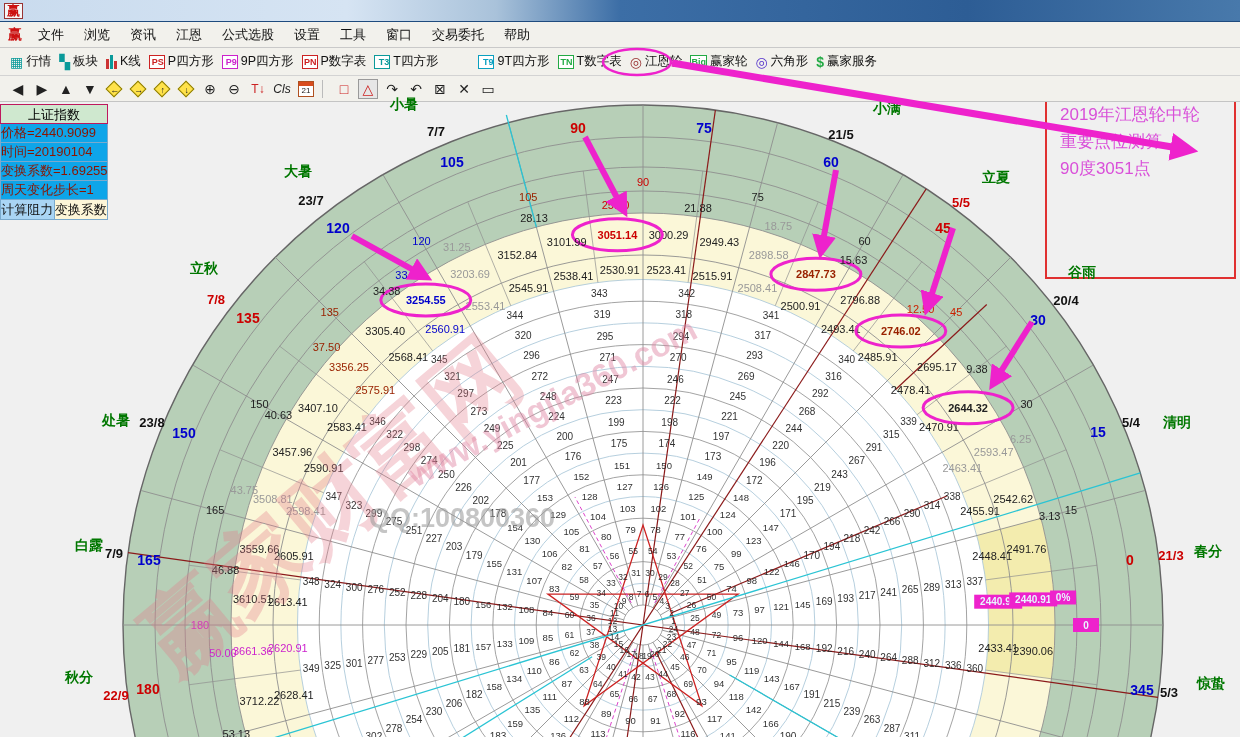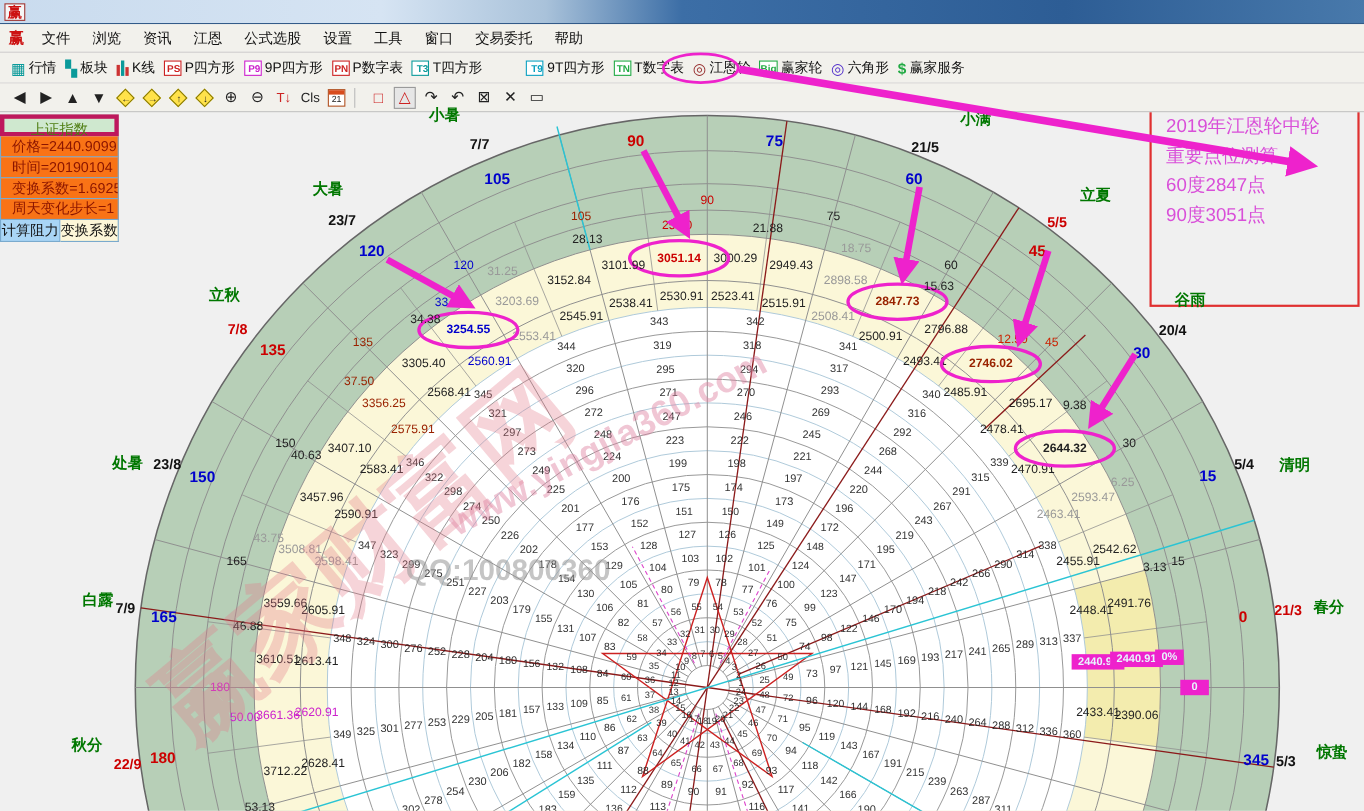--- a/index.html
+++ b/index.html
@@ -30,26 +30,26 @@
     transform:rotate(45deg); display:inline-block; }
   .diamond b { position:absolute; left:0; top:-1px; width:12px; height:12px; transform:rotate(-45deg);
     font-size:9px; font-weight:bold; color:#222; text-align:center; line-height:12px; }
   .cal { position:relative; width:16px; height:16px; border:1px solid #b05020; background:#fff;
     font-size:8px; text-align:center; line-height:18px; color:#222; }
   .cal::before { content:""; position:absolute; top:0; left:0; right:0; height:4px; background:#d84c1e; }
   .tool-active { border:1px solid #9a9a9a; background:#e6e6e6; }
   .red-glyph { color:#cc2222; }
   #chartbg { position:absolute; left:0; top:102px; width:1240px; height:635px; background:#f0f0f0; z-index:0; }
   #leftpanel { position:absolute; left:0; top:104px; width:108px; z-index:35; font-size:13px; }
-  #leftpanel .hdr { height:20px; background:#cfe8cf; border:4px solid #be185d; color:#4d7c0f;
+  #leftpanel .hdr { height:20px; background:#cfe8cf; border:1px solid #be185d; color:#000000;
     text-align:center; line-height:19px; }
-  #leftpanel .row { height:19px; background:#f97316; border:1px solid #7aaacd; border-top:none;
-    color:#8b1500; line-height:18px; padding-left:10px; white-space:nowrap; overflow:hidden; }
+  #leftpanel .row { height:19px; background:#0ea5e9; border:1px solid #7aaacd; border-top:none;
+    color:#8b1500; line-height:18px; padding-left:0; white-space:nowrap; overflow:hidden; }
   #leftpanel .btns { display:flex; }
-  #leftpanel .btns div { flex:1; height:20px; border:1px solid #7aaacd; border-top:none; text-align:right;
+  #leftpanel .btns div { flex:1; height:20px; border:1px solid #7aaacd; border-top:none; text-align:center;
     line-height:19px; color:#111; cursor:default;font-family:Liberation Serif, serif; }
   #leftpanel .btns .b1 { background:#a9d5f5; }
   #leftpanel .btns .b2 { background:#fdf6d8; border-left:none; }
   #annbox { position:absolute; left:1045px; top:88px; width:191px; height:191px; z-index:20;
     border:2px solid #e03030; padding:11px 0 0 13px; }
   #annbox div { color:#d94fd9; font-size:17px; line-height:27px; white-space:nowrap; }
   #overlay { position:absolute; left:0; top:0; width:1240px; height:737px; z-index:40; pointer-events:none; }
 </style>
 </head>
 <body>
@@ -152,21 +152,21 @@
       </span>
     </span>
     <span class="t2">
       <span class="diamond">
         <b>↓</b>
       </span>
     </span>
     <span class="t2">⊕</span>
     <span class="t2">⊖</span>
     <span class="t2 red-glyph" style="font-size: 12px;">T↓</span>
-    <span class="t2" style="font-size: 12px;">Cls</span>
+    <span class="t2" style="font-size: 12px; font-style: italic;">Cls</span>
     <span class="t2">
       <span class="cal">21</span>
     </span>
     <span class="t2 sep"></span>
     <span class="t2 red-glyph">□</span>
     <span class="t2 tool-active red-glyph">△</span>
     <span class="t2">↷</span>
     <span class="t2">↶</span>
     <span class="t2">⊠</span>
     <span class="t2">✕</span>
@@ -185,21 +185,20 @@
     </div>
   <div class="btns" id="lp-btns">
       <div class="b1">计算阻力</div>
       <div class="b2">变换系数</div>
     </div>
 </div>
 
 <div id="annbox">
     <div>2019年江恩轮中轮</div>
     <div>重要点位测算</div>
-    <div>60度2847点</div>
     <div>90度3051点</div>
   </div>
 
 <svg id="overlay" width="1240" height="737" viewBox="0 0 1240 737">
     <defs>
       <marker id="ah" viewBox="0 0 10 10" refX="7" refY="5" markerWidth="4" markerHeight="4" orient="auto-start-reverse">
         <path d="M0,0 L10,5 L0,10 z" fill="#ee22cc"></path>
       </marker>
     </defs>
     <g>

